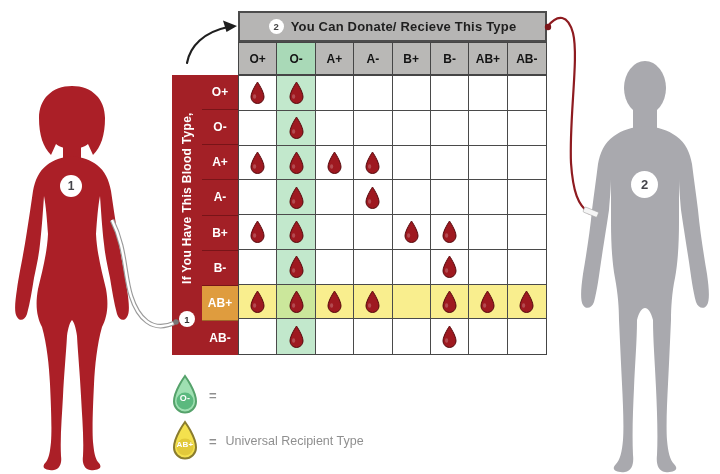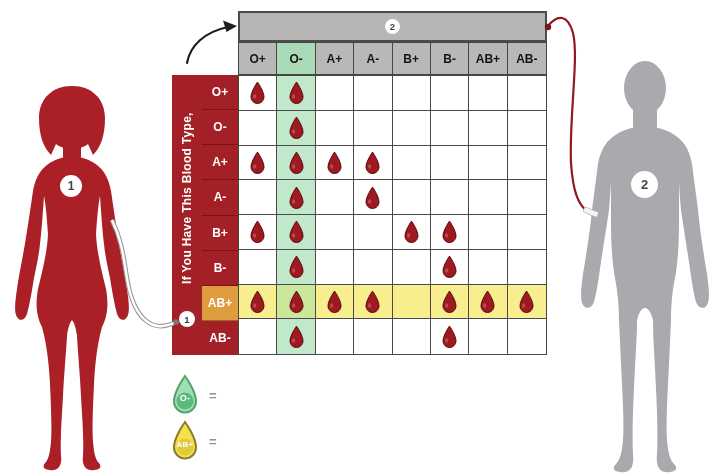--- a/index.html
+++ b/index.html
@@ -97,20 +97,21 @@
          C62,411 64,404 63,395 C62,374 63,350 64,328 C65,304 67,280 67,260 C69,252 72,248 75,248
          C78,248 81,252 83,260 C83,280 85,304 86,328 C87,350 88,374 87,395 C86,404 88,411 95,412
          C103,413 110,410 104,404 C100,400 98,392 97,380 C96,366 97,344 98,324 C99,304 100,282 101,260
          C101,248 102,232 105,218 C108,202 109,182 109,162 C109,148 109,132 109,118 C109,126 110,138 111,150
          C113,164 116,182 119,202 C121,216 123,231 126,242 C128,248 134,250 137,245 C140,240 139,228 137,214
          C134,196 130,172 128,150 C126,134 124,120 122,104 C120,93 116,83 106,76 C98,70 88,67 75,66 Z" fill="#A9A9AE"></path>
   </svg>
 
   <div class="header-bar" style="background: rgb(182, 181, 180);">
     <span class="badge-inline">2</span>
+    <span class="header-title">You Can Donate/ Recieve This Type</span>
   </div>
 
   <div class="col-row">
       <div class="col-cell" style="background: rgb(185, 184, 182);">O+</div>
       <div class="col-cell" style="background: rgb(169, 217, 183);">O-</div>
       <div class="col-cell" style="background: rgb(185, 184, 182);">A+</div>
       <div class="col-cell" style="background: rgb(185, 184, 182);">A-</div>
       <div class="col-cell" style="background: rgb(185, 184, 182);">B+</div>
       <div class="col-cell" style="background: rgb(185, 184, 182);">B-</div>
       <div class="col-cell" style="background: rgb(185, 184, 182);">AB+</div>
@@ -351,16 +352,17 @@
     </div>
     <div class="legend-item">
       <div class="legend-drop">
         <svg width="30" height="42" viewBox="0 0 30 42">
           <path d="M15 2 C15 2 4 17 4 27.5 A11 11 0 0 0 26 27.5 C26 17 15 2 15 2 Z" stroke-width="2" fill="#F4E14E" stroke="#8A7C2E"></path>
           <circle cx="15" cy="27" r="8.5" fill="#E2C93A"></circle>
         </svg>
         <span class="drop-label" style="font-size:8px;top:20px;">AB+</span>
       </div>
       <span class="eq">=</span>
+      <span class="legend-text">Universal Recipient Type</span>
     </div>
   </div>
 
 </div>
 
 </body></html>

